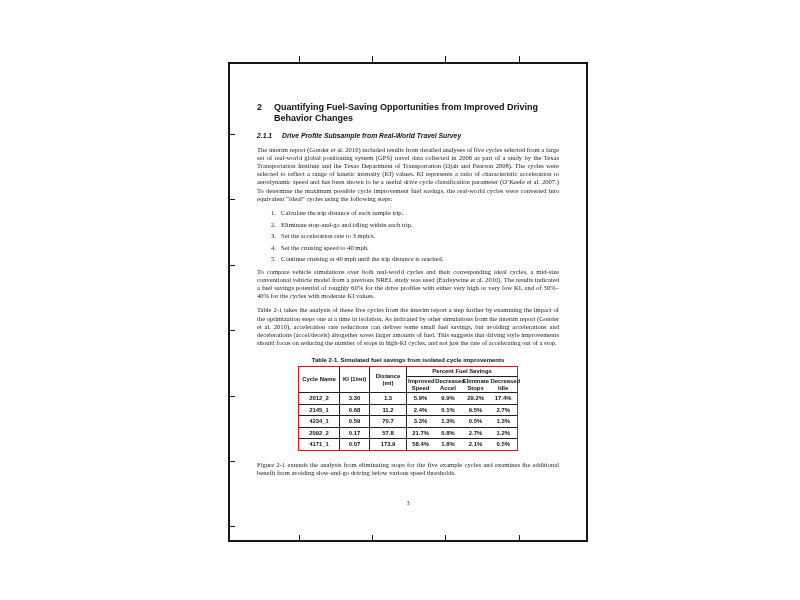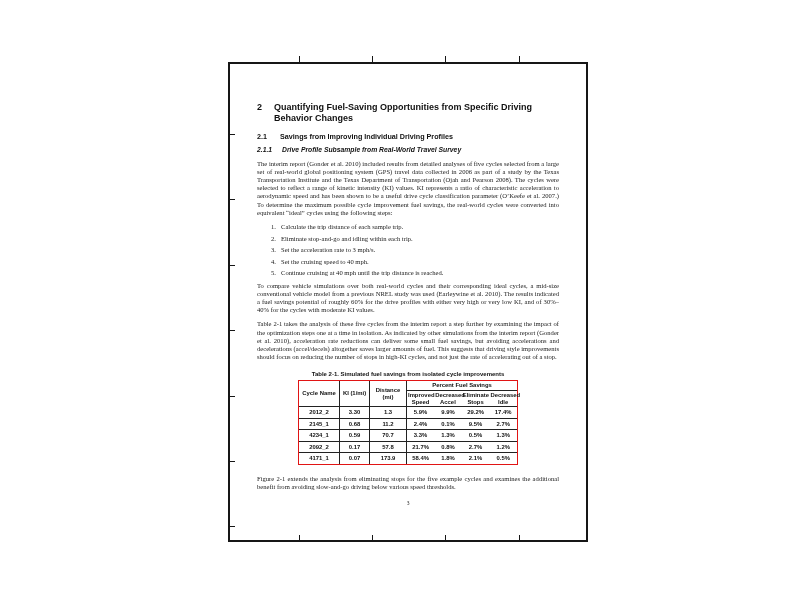--- a/index.html
+++ b/index.html
@@ -87,27 +87,23 @@
   <div class="tick l" style="top:201px"></div>
   <div class="tick l" style="top:266px"></div>
   <div class="tick l" style="top:332px"></div>
   <div class="tick l" style="top:397px"></div>
   <div class="tick l" style="top:462px"></div>
 
   <div class="content">
 
     <div class="h1">
       <span class="num">2</span>
-      <span>Quantifying Fuel-Saving Opportunities from Specific Driving Behavior Changes</span>
-    </div>
-
-    <div class="h2">
-      <span class="num">2.1</span>
-      <span>Savings from Improving Individual Driving Profiles</span>
-    </div>
+      <span>Quantifying Fuel-Saving Opportunities from Improved Driving Behavior Changes</span>
+    </div>
+
 
     <div class="h3">
       <span class="num">2.1.1</span>
       <span>Drive Profile Subsample from Real-World Travel Survey</span>
     </div>
 
     <p class="para">The interim report (Gonder et al. 2010) included results from detailed analyses of five cycles selected from a large set of real-world global positioning system (GPS) travel data collected in 2006 as part of a study by the Texas Transportation Institute and the Texas Department of Transportation (Ojah and Pearson 2008). The cycles were selected to reflect a range of kinetic intensity (KI) values. KI represents a ratio of characteristic acceleration to aerodynamic speed and has been shown to be a useful drive cycle classification parameter (O’Keefe et al. 2007.) To determine the maximum possible cycle improvement fuel savings, the real-world cycles were converted into equivalent “ideal” cycles using the following steps:</p>
 
     <div class="steps">
       <div class="li">

